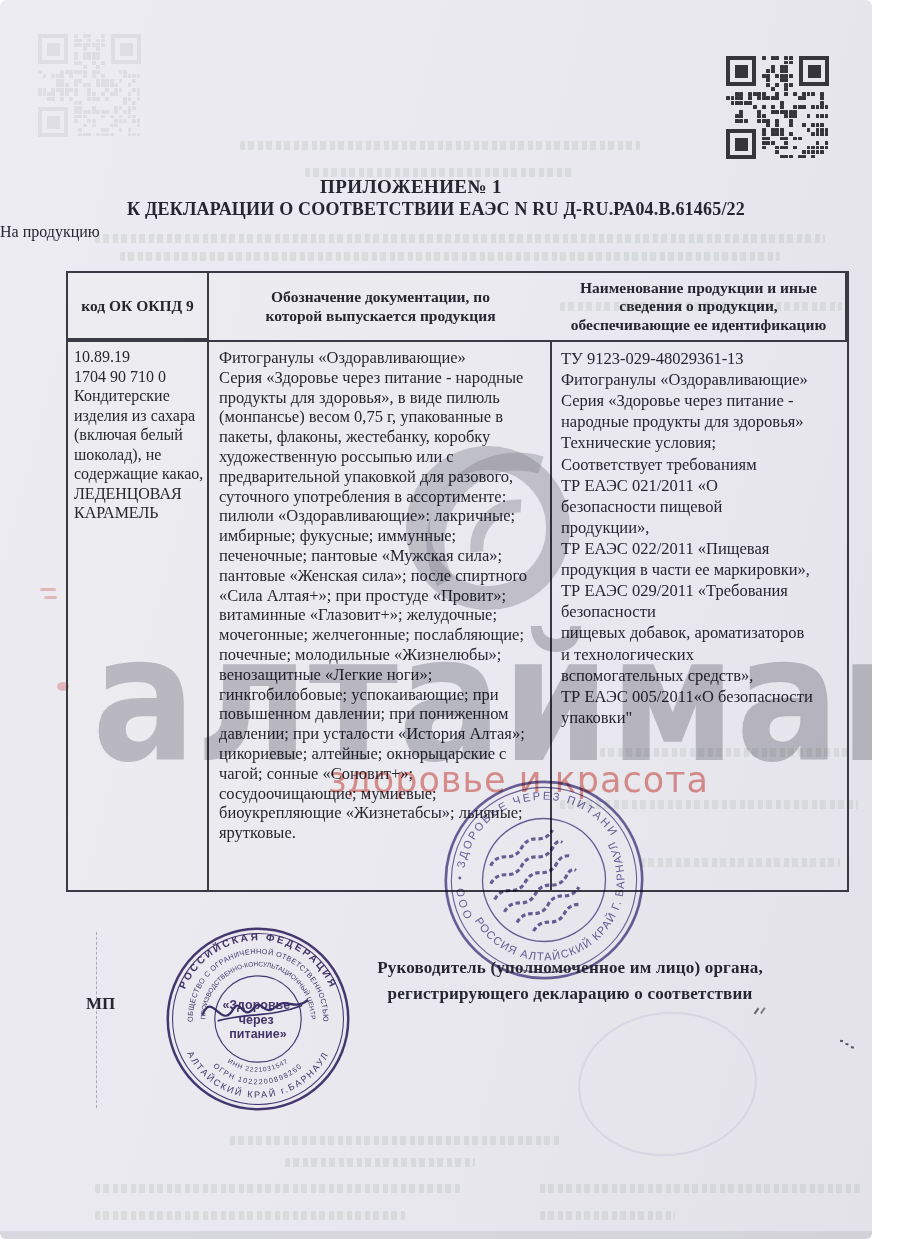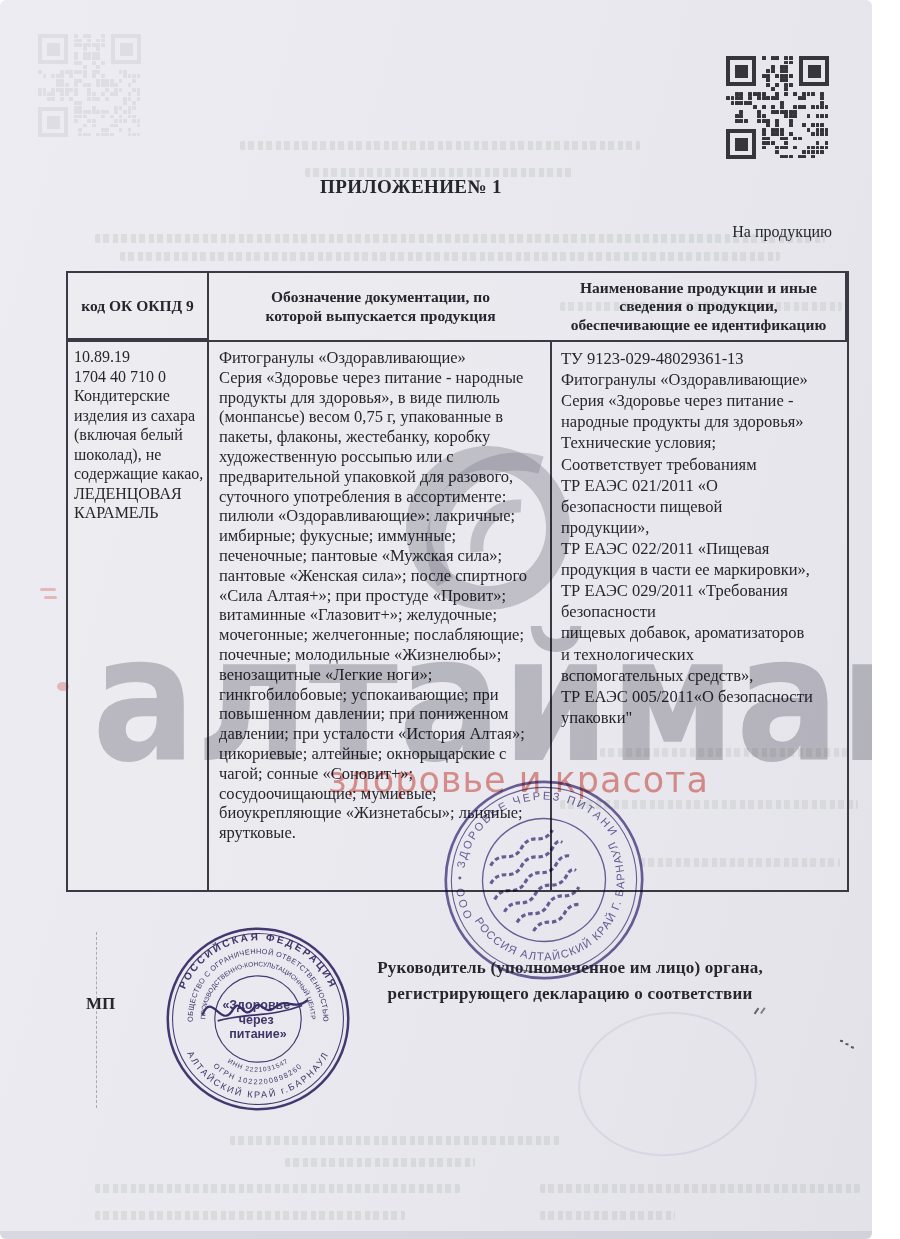--- a/index.html
+++ b/index.html
@@ -3,21 +3,21 @@
 <meta charset="utf-8">
 <style>
   html,body{margin:0;padding:0;}
   .page{position:relative;width:872px;height:1239px;overflow:hidden;
     background:linear-gradient(105deg,#edecf2 0%,#e9e8ee 55%,#e3e2e9 100%);
     font-family:"Liberation Serif",serif;color:#26262e;border-radius:6px;}
   .abs{position:absolute;}
   
   .title1{left:0;right:50px;top:176px;text-align:center;font-size:19px;font-weight:bold;letter-spacing:.4px;}
   .title2{left:0;right:0;top:199px;text-align:center;font-size:18px;font-weight:bold;letter-spacing:.2px;}
-  .title3{left:0;right:40px;top:223px;text-align:right;font-size:16px;}
+  .title3{left:0;right:40px;top:223px;text-align:left;font-size:16px;}
   
   .tbl{left:66px;top:271px;width:779px;height:617px;border:2px solid #3a3a44;
     display:grid;grid-template-columns:141px 343px 295px;grid-template-rows:69px 1fr;
     background:rgba(255,255,255,0.06);}
   .cell{border-right:2px solid #3a3a44;border-bottom:2px solid #3a3a44;box-sizing:border-box;}
   .cell.last{border-right:none;}
   .cell.body{border-bottom:none;}
   .hdr{display:flex;align-items:center;justify-content:center;text-align:center;
     font-weight:bold;font-size:15.5px;line-height:1.18;white-space:pre-line;padding:2px 4px;}
   .hdr-split{display:flex;flex-direction:column;padding:0;}
@@ -438,33 +438,34 @@
       <i style="left:94.0px;top:94.0px;width:3.9px;height:3.9px"></i>
       <i style="left:53.7px;top:98.5px;width:3.9px;height:3.9px"></i>
       <i style="left:58.2px;top:98.5px;width:3.9px;height:3.9px"></i>
       <i style="left:62.7px;top:98.5px;width:3.9px;height:3.9px"></i>
       <i style="left:71.7px;top:98.5px;width:3.9px;height:3.9px"></i>
       <i style="left:76.1px;top:98.5px;width:3.9px;height:3.9px"></i>
       <i style="left:85.1px;top:98.5px;width:3.9px;height:3.9px"></i>
     </div>
 
   <div class="abs title1">ПРИЛОЖЕНИЕ№ 1</div>
+  <div class="abs title2">К ДЕКЛАРАЦИИ О СООТВЕТСТВИИ ЕАЭС N RU Д-RU.РА04.В.61465/22</div>
   <div class="abs title3">На продукцию</div>
 
   <div class="abs tbl">
     <div class="cell hdr-split">
       <div class="half top">код ОК ОКПД 9</div>
     </div>
     <div class="cell hdr last">Обозначение документации, по
 которой выпускается продукция</div>
     <div class="cell hdr">Наименование продукции и иные
 сведения о продукции,
 обеспечивающие ее идентификацию</div>
     <div class="cell body bodytxt c-codes">10.89.19
-1704 40 710 0
+1704 90 710 0
 Кондитерские изделия из сахара (включая белый шоколад), не содержащие какао,
 ЛЕДЕНЦОВАЯ КАРАМЕЛЬ</div>
     <div class="cell body bodytxt c-prod">Фитогранулы «Оздоравливающие»
 Серия «Здоровье через питание  - народные продукты для здоровья», в виде пилюль (монпансье) весом 0,75 г, упакованные в пакеты, флаконы, жестебанку, коробку художественную россыпью или с предварительной упаковкой для разового, суточного употребления в ассортименте: пилюли «Оздоравливающие»: лакричные; имбирные; фукусные; иммунные; печеночные; пантовые «Мужская сила»; пантовые «Женская  сила»; после спиртного «Сила Алтая+»; при простуде «Провит»; витаминные  «Глазовит+»; желудочные; мочегонные; желчегонные; послабляющие; почечные; молодильные «Жизнелюбы»; венозащитные «Легкие ноги»; гинкгобилобовые; успокаивающие; при повышенном давлении; при пониженном давлении; при усталости «История Алтая»; цикориевые; алтейные; окнорыцарские  с чагой; сонные «Соновит+»; сосудоочищающие; мумиевые; биоукрепляющие «Жизнетабсы»; льняные; ярутковые.</div>
     <div class="cell body bodytxt c-docs last">ТУ 9123-029-48029361-13
 Фитогранулы «Оздоравливающие»
 Серия «Здоровье через питание -
 народные продукты для здоровья»
 Технические условия;
 Соответствует требованиям

